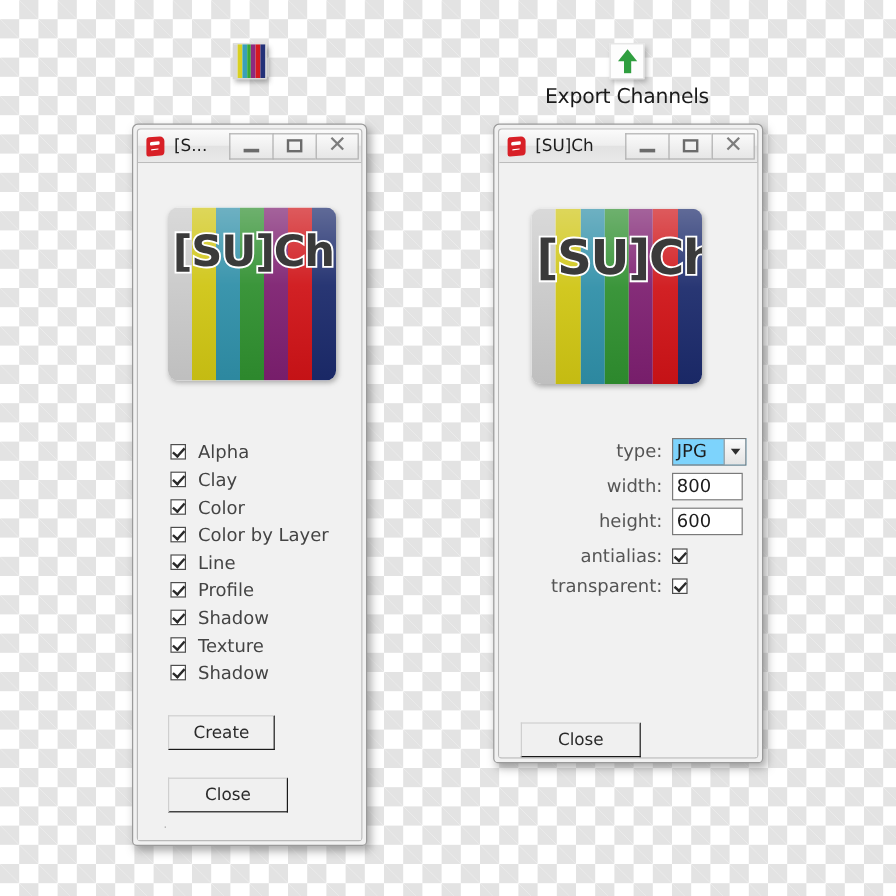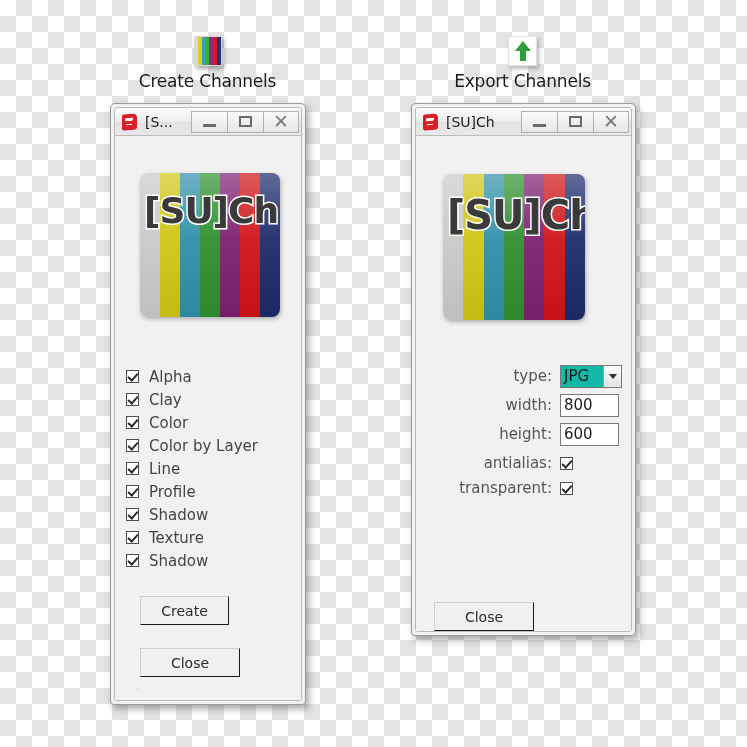--- a/index.html
+++ b/index.html
@@ -293,21 +293,21 @@
     align-items: center;
     font-family: "DejaVu Sans", sans-serif;
     font-size: 15px;
     color: #1c1c1c;
     padding: 0 3px;
   }
   .field.text { width: 59px; }
   .select {
     margin-left: 8px;
     height: 23px;
-    background: #14b8a6;
+    background: #7dd3fc;
     border: 1px solid #7a7a7a;
     box-sizing: border-box;
     display: flex;
     align-items: center;
     width: 62px;
   }
   .select .sel-val {
     flex: 1 1 auto;
     padding-left: 3px;
     font-family: "DejaVu Sans", sans-serif;
@@ -349,21 +349,20 @@
     <div class="icon-stripes">
       <span style="background:#d8d8d8"></span>
       <span style="background:#d9d022"></span>
       <span style="background:#3aa0b8"></span>
       <span style="background:#3aa83a"></span>
       <span style="background:#8d2a80"></span>
       <span style="background:#d61a20"></span>
       <span style="background:#233178"></span>
     </div>
   </div>
-  <div class="caption">Create Channels</div>
 </div>
 
 <div class="panel-head" style="left:440px; top:32px; width:165px;">
   <div class="head-icon-wrap">
     <div class="icon-export">
       <span class="arrow-head"></span>
       <span class="arrow-stem"></span>
     </div>
   </div>
   <div class="caption">Export Channels</div>
@@ -400,21 +399,21 @@
           <span style="background:#2f8fa8"></span>
           <span style="background:#2f8f2f"></span>
           <span style="background:#7d1f70"></span>
           <span style="background:#cf1317"></span>
           <span style="background:#1b2a6b"></span>
         </div>
         <div class="banner-gloss"></div>
         <div class="banner-text">[SU]Ch</div>
       </div>
 
-      <div class="check-list" style="left:11px; top:229px;">
+      <div class="check-list" style="left:27px; top:229px;">
 
         <div class="check-row">
           <span class="cbox checked"></span>
           <span class="check-label">Alpha</span>
         </div>
 
         <div class="check-row">
           <span class="cbox checked"></span>
           <span class="check-label">Clay</span>
         </div>

